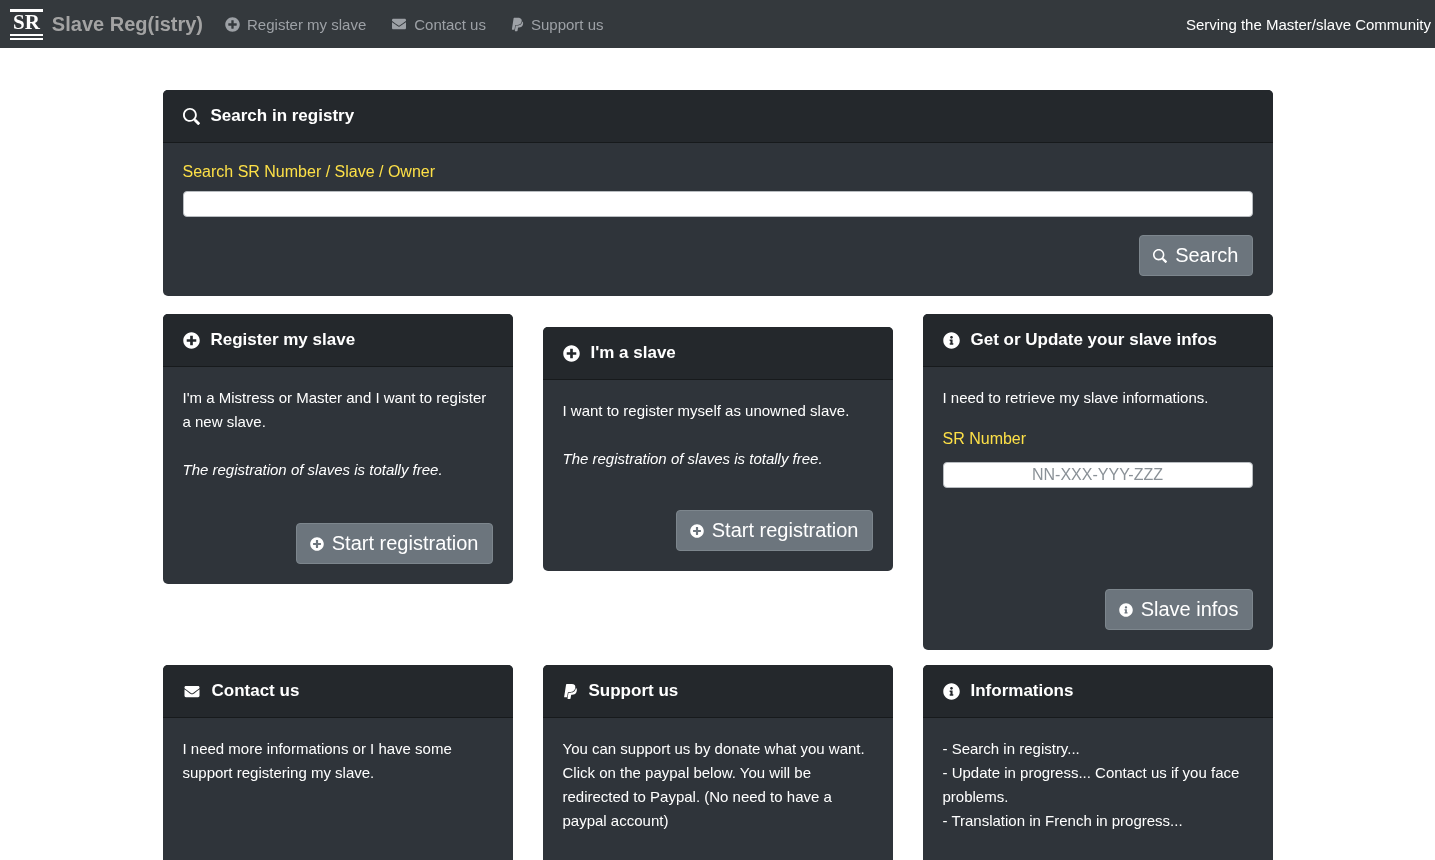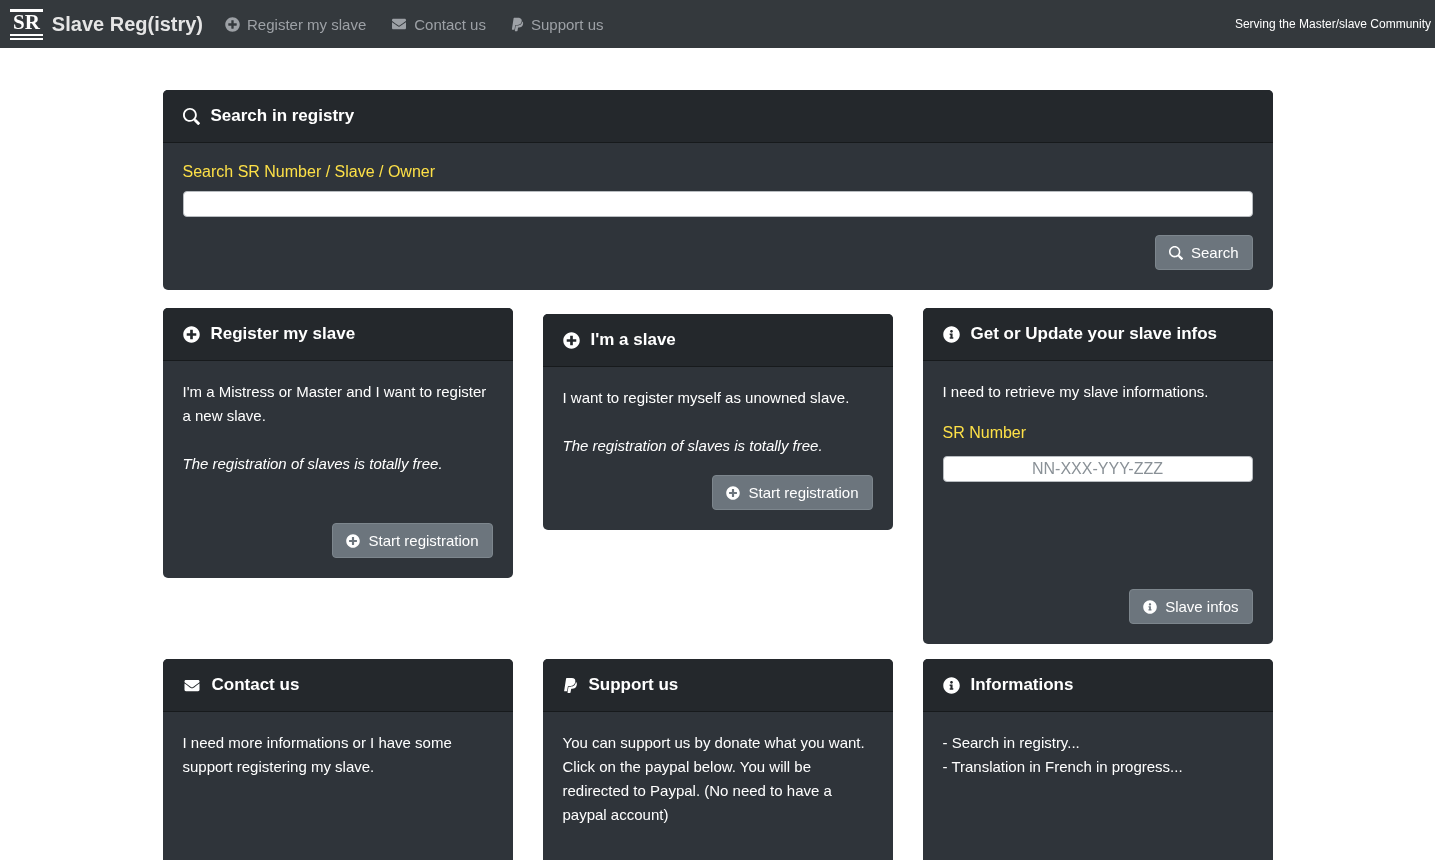--- a/index.html
+++ b/index.html
@@ -8,28 +8,28 @@
   
   .navbar {
     height: 48px; background: #34393d; display: flex; align-items: center;
     padding: 0 4px 0 10px; color: #fff;
   }
   .logo {
     display: inline-block; font-family: "Liberation Serif", serif; font-weight: bold;
     font-size: 21px; line-height: 1; color: #fff; padding: 0 3px 1px;
     border-top: 3px solid #fff; border-bottom: 6px double #fff; cursor: pointer;
   }
-  .brand { font-size: 20px; font-weight: bold; color: #e5e5e5; margin-left: 9px; cursor: pointer; }
+  .brand { font-size: 20px; font-weight: bold; color: #a3a3a3; margin-left: 9px; cursor: pointer; }
   .nav-links { display: flex; align-items: center; margin-left: 22px; gap: 25px; }
   .nav-link {
     display: inline-flex; align-items: center; gap: 7px; color: #9da1a6;
     font-size: 15px; text-decoration: none; cursor: pointer;
   }
   .nav-link .icon svg { display: block; }
-  .tagline { margin-left: auto; font-size: 12px; color: #fff; }
+  .tagline { margin-left: auto; font-size: 15px; color: #fff; }
 
   .icon { display: inline-flex; align-items: center; }
   .icon svg { display: block; }
 
   
   .container { width: 1110px; margin: 20px auto 0; }
 
   .panel, .card { background: #2f343a; border-radius: 5px; overflow: hidden; }
   .panel { margin-bottom: 18px; margin-top: 42px; }
 
@@ -44,42 +44,42 @@
   .text-input {
     width: 100%; height: 26px; border: 1px solid #b8bcc0; border-radius: 4px;
     padding: 2px 10px; font-size: 16px; font-family: "Liberation Sans", sans-serif;
     outline: none; background: #fff; color: #8b5cf6;
   }
   .btn-row { display: flex; justify-content: flex-end; margin-top: 18px; }
 
   .btn {
     display: inline-flex; align-items: center; gap: 8px;
     background: #6c757d; border: 1px solid #7d868d; border-radius: 4px;
-    color: #fff; font-size: 15px; font-family: "Liberation Sans", sans-serif;
+    color: #fff; font-size: 20px; font-family: "Liberation Sans", sans-serif;
     padding: 8px 13px; cursor: pointer;
   }
   .btn .icon svg { display: block; }
 
   
   .cards-row { display: flex; gap: 30px; align-items: flex-start; }
   .row2 { margin-top: 15px; }
   .card { width: 350px; display: flex; flex-direction: column; }
   .card-body {
     padding: 19px 20px 20px; color: #fff; font-size: 15px; line-height: 1.6;
     flex: 1; display: flex; flex-direction: column;
   }
   .card-body p { margin: 0 0 24px; }
   .card-body p.em { font-style: italic; margin-bottom: 0; }
   .card-body p.tight { margin-bottom: 16px; }
   .card-body p.line { margin: 0; }
   .card-body .btn-row { margin-top: auto; }
 
   .h270 { height: 270px; }
   .h268 { height: 336px; }
-  .h244 { height: 216px; margin-top: 6px; }
+  .h244 { height: 244px; margin-top: 13px; }
 
   .sr-input { text-align: center; }
   .sr-input::placeholder { color: #8a9197; opacity: 1; }
 </style>
 </head>
 <body>
 
 <nav class="navbar">
   <span class="logo"><span>SR</span></span>
   <span class="brand">Slave Reg(istry)</span>
@@ -274,18 +274,19 @@
       <div class="card-header">
         <span class="icon">
           <svg width="17" height="17" viewBox="0 0 512 512" fill="currentColor">
               <path d="M256 8C119.043 8 8 119.083 8 256c0 136.997 111.043 248 248 248s248-111.003 248-248C504 119.083 392.957 8 256 8zm0 110c23.196 0 42 18.804 42 42s-18.804 42-42 42-42-18.804-42-42 18.804-42 42-42zm56 254c0 6.627-5.373 12-12 12h-88c-6.627 0-12-5.373-12-12v-24c0-6.627 5.373-12 12-12h12v-64h-12c-6.627 0-12-5.373-12-12v-24c0-6.627 5.373-12 12-12h64c6.627 0 12 5.373 12 12v100h12c6.627 0 12 5.373 12 12v24z"></path>
             </svg>
         </span>
         <span>Informations</span>
       </div>
       <div class="card-body">
         <p class="line">- Search in registry...</p>
+        <p class="line">- Update in progress... Contact us if you face problems.</p>
         <p class="line">- Translation in French in progress...</p>
       </div>
     </section>
   </div>
 
 </main>
 
 </body></html>

